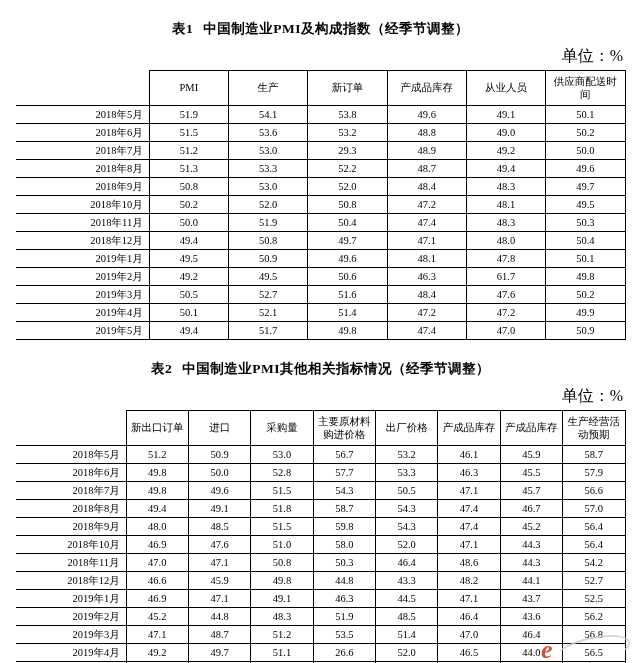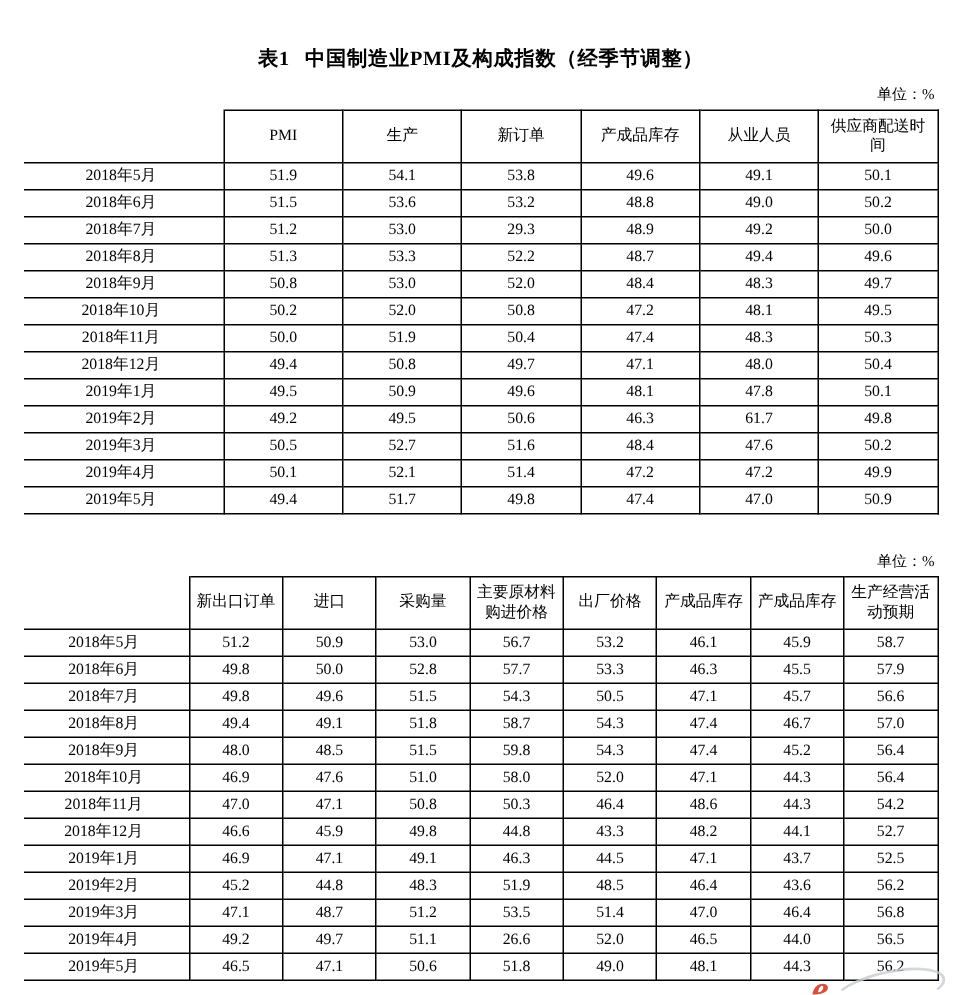--- a/index.html
+++ b/index.html
@@ -17,38 +17,38 @@
   }
   .page {
     width: 641px;
     height: 663px;
     position: relative;
     box-sizing: border-box;
     padding: 0;
   }
   .table-block {
     position: relative;
-    margin: 18px auto;
+    margin: 8px auto;
     width: 641px;
   }
   .caption {
     text-align: center;
     font-weight: bold;
     font-size: 13.5px;
     letter-spacing: 0.5px;
     padding-top: 12px;
     padding-bottom: 2px;
     font-family: "Liberation Serif", "DejaVu Serif", serif;
   }
   .caption .tnum {
     margin-right: 10px;
   }
   .unit {
     text-align: right;
-    font-size: 10px;
+    font-size: 16px;
     padding-right: 18px;
     padding-top: 6px;
     padding-bottom: 3px;
   }
   table.data {
     border-collapse: collapse;
     margin: 0 auto;
     width: 610px;
     font-size: 10.5px;
     table-layout: fixed;
@@ -64,21 +64,21 @@
     text-align: center;
     font-weight: normal;
     height: 32px;
     font-size: 10.5px;
   }
   table.data thead th.corner {
     border-top: none;
     border-left: none;
   }
   table.data tbody td.rowhead {
-    text-align: center;
+    text-align: right;
     padding-right: 6px;
     border-left: none;
     white-space: nowrap;
   }
   table.data tbody td.val {
     text-align: center;
   }
   
   table.t1 col.c0 { width: 118px; }
   table.t1 col.cx { width: 70px; }
@@ -274,20 +274,23 @@
           <td class="val">49.8</td>
           <td class="val">47.4</td>
           <td class="val">47.0</td>
           <td class="val">50.9</td>
         </tr>
       </tbody>
     </table>
   </div>
 
   <div class="table-block">
+    <div class="caption">
+      <span class="tnum">表2</span><span>中国制造业PMI其他相关指标情况（经季节调整）</span>
+    </div>
     <div class="unit">单位：%</div>
     <table class="data t2">
       <colgroup>
         <col class="c0">
           <col class="cx">
           <col class="cx">
           <col class="cx">
           <col class="cx">
           <col class="cx">
           <col class="cx">

